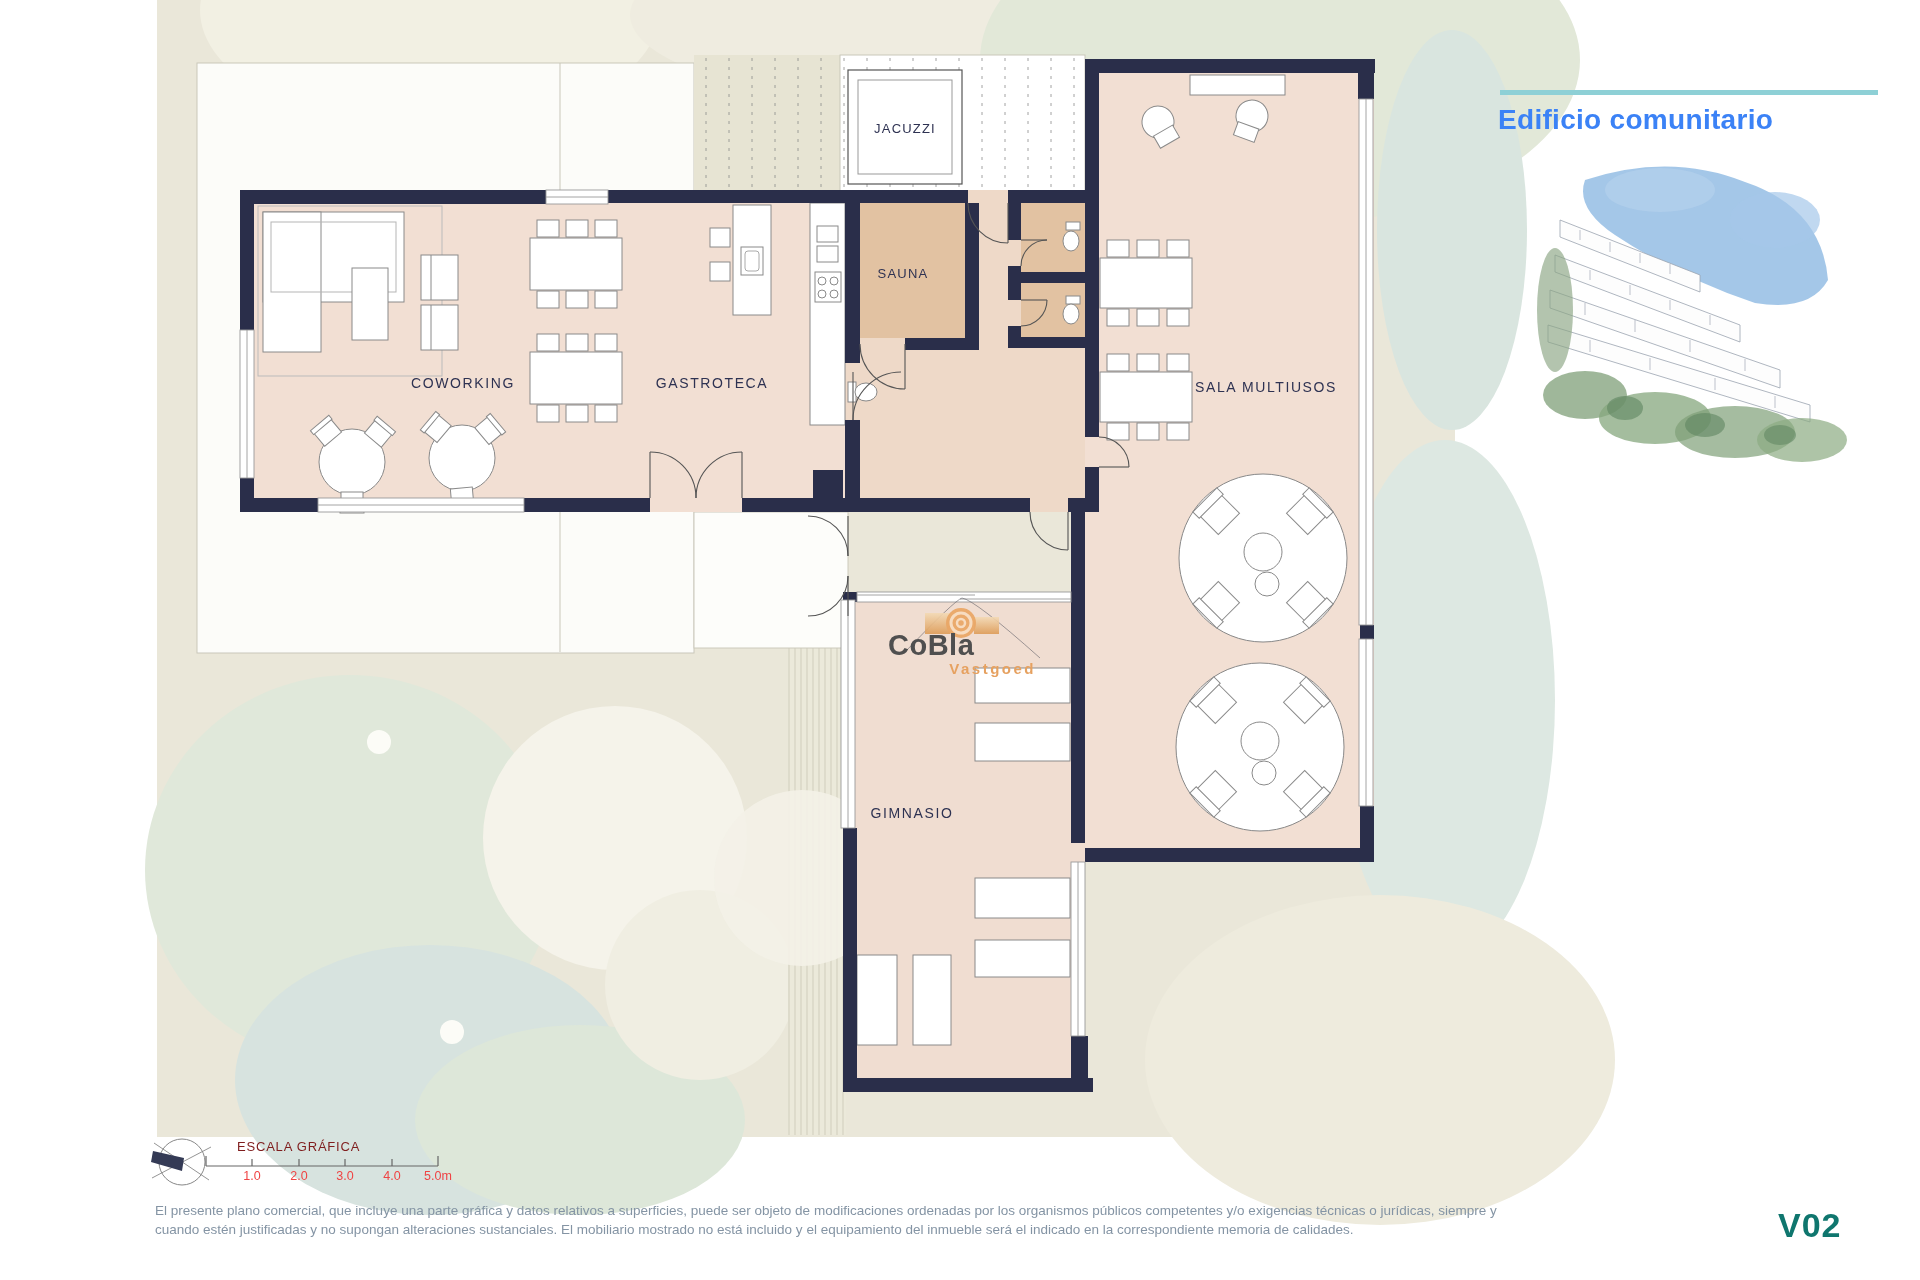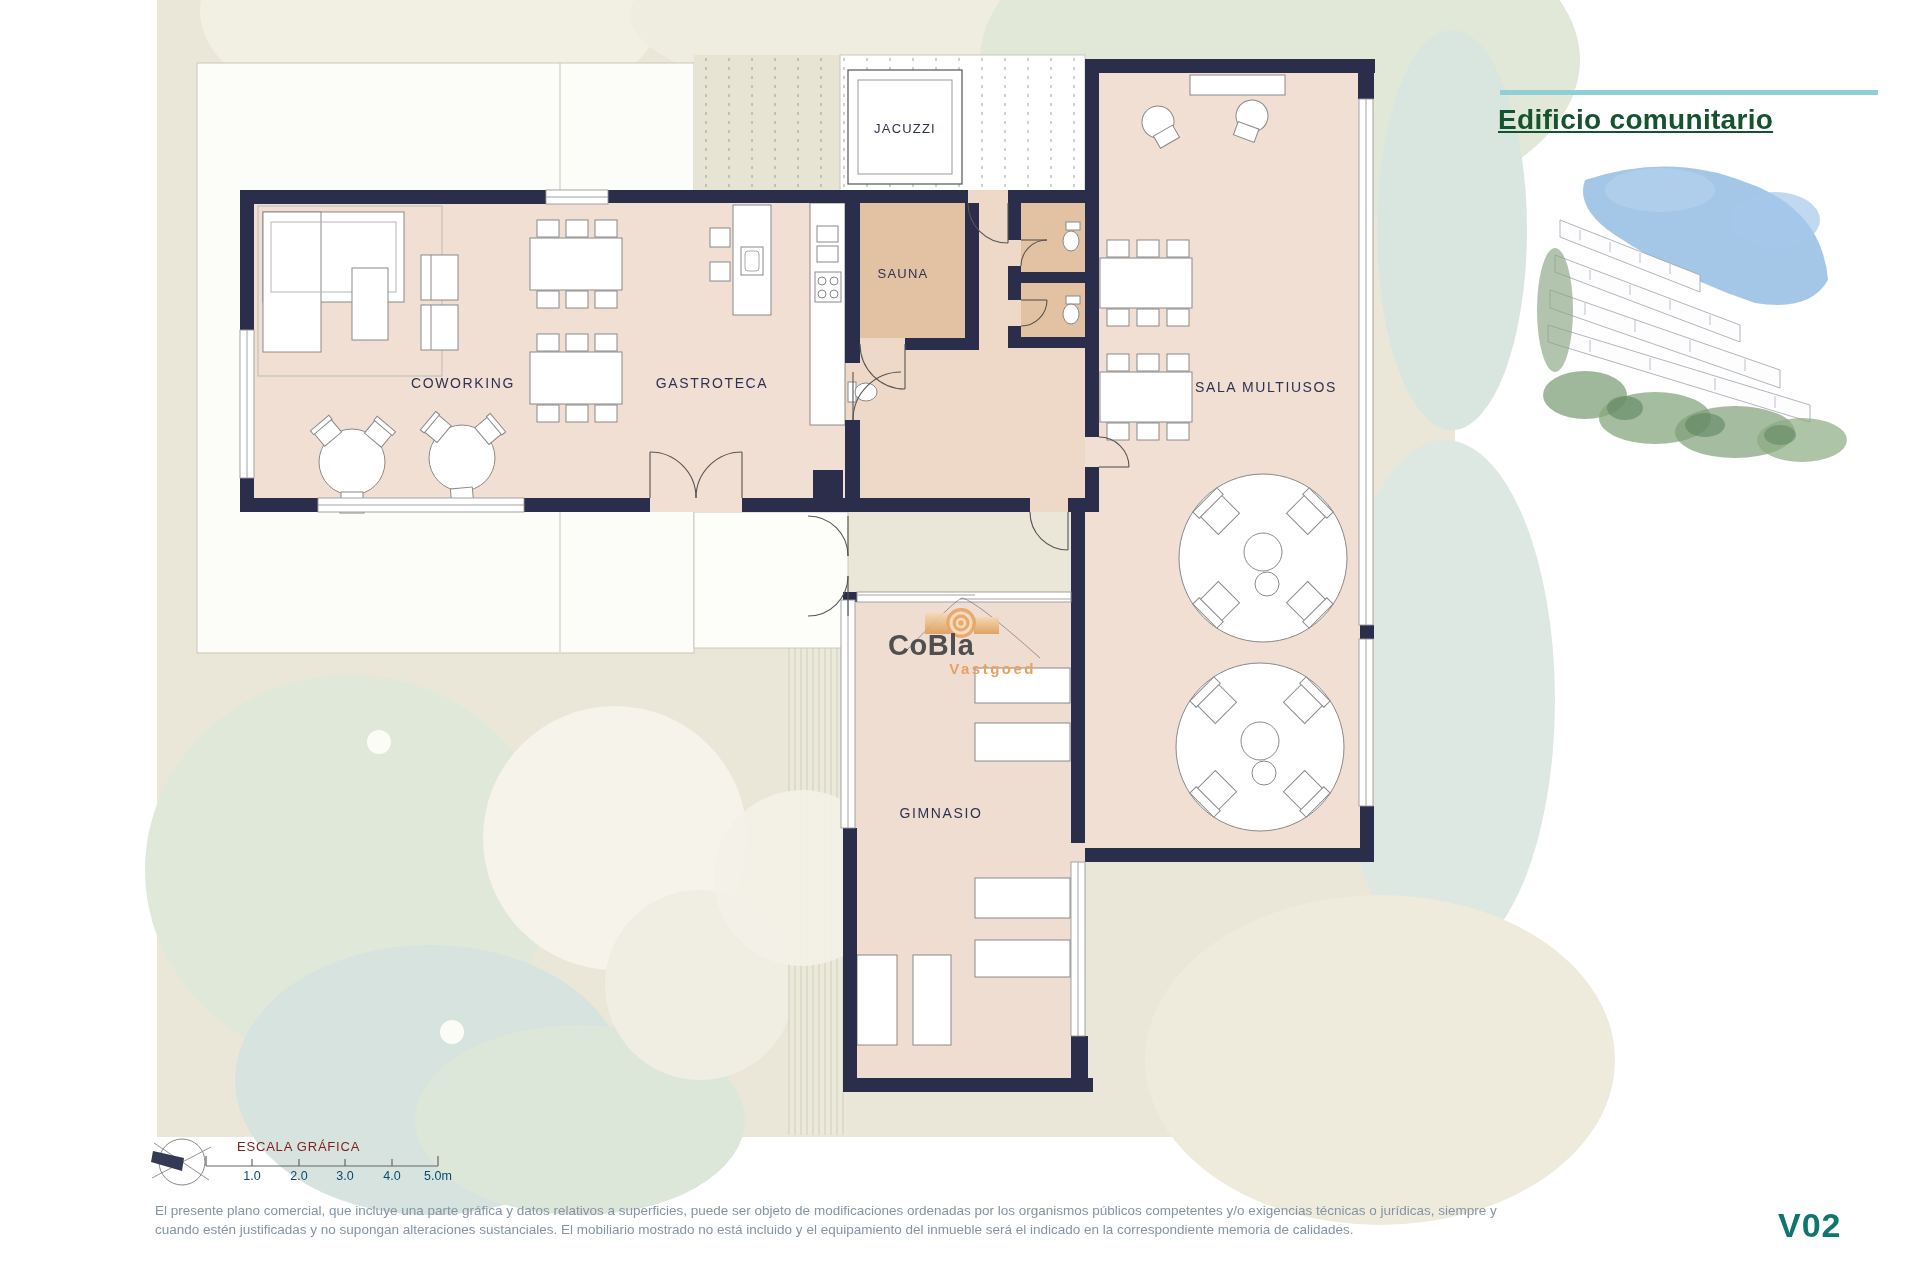--- a/index.html
+++ b/index.html
@@ -6,33 +6,33 @@
   .stage{position:relative;width:1920px;height:1280px;background:#ffffff;overflow:hidden;padding-left:48px;}
   .abs{position:absolute;}
   svg{display:block;}
   .room-label{
     position:absolute;transform:translate(-50%,-50%);
     color:#2e3252;font-size:14px;letter-spacing:1.6px;white-space:nowrap;z-index:5;
   }
   .room-label.small{font-size:13px;letter-spacing:1.2px;}
   .panel-title{
     position:absolute;left:1498px;top:104px;font-size:28px;font-weight:bold;
-    color:#14532d;letter-spacing:.3px;z-index:5;text-decoration:underline;
+    color:#3b82f6;letter-spacing:.3px;z-index:5;
   }
   .teal-rule{position:absolute;left:1500px;top:90px;width:378px;height:5px;background:#8ed0d6;z-index:5;}
   .logo-text-1{
     position:absolute;left:888px;top:629px;width:148px;
     font-size:29px;font-weight:bold;color:#4f4f4f;z-index:6;letter-spacing:.5px;
   }
   .logo-text-2{
     position:absolute;left:888px;top:660px;width:148px;text-align:right;
     font-size:15px;font-weight:bold;color:#e6a160;letter-spacing:2.5px;z-index:6;
   }
   .escala-label{position:absolute;left:237px;top:1139px;font-size:13px;color:#7f1d1d;letter-spacing:.8px;z-index:5;}
-  .tick-label{position:absolute;top:1169px;width:44px;text-align:center;font-size:12.5px;color:#0c4a6e;z-index:5;}
+  .tick-label{position:absolute;top:1169px;width:44px;text-align:center;font-size:12.5px;color:#ef4444;z-index:5;}
   .disclaimer{position:absolute;left:155px;width:1345px;font-size:13.5px;color:#8494a4;line-height:1.4;z-index:5;}
   .version{position:absolute;left:1778px;top:1206px;font-size:34px;font-weight:bold;color:#0f766e;z-index:5;letter-spacing:1px;}
 </style>
 </head>
 <body>
 
 <div class="stage">
 
   <svg class="abs" style="left:0;top:0;z-index:1" width="1920" height="1280" viewBox="0 0 1920 1280">
     <defs>
@@ -434,21 +434,21 @@
       <ellipse cx="165" cy="265" rx="20" ry="12" fill="#5f8560" opacity="0.6"></ellipse>
       <ellipse cx="240" cy="275" rx="16" ry="10" fill="#5f8560" opacity="0.55"></ellipse>
     </g>
   </svg>
 
   <div class="room-label small" style="left:905px;top:128px">JACUZZI</div>
   <div class="room-label small" style="left:903px;top:273px">SAUNA</div>
   <div class="room-label" style="left:463px;top:383px">COWORKING</div>
   <div class="room-label" style="left:712px;top:383px">GASTROTECA</div>
   <div class="room-label" style="left:1266px;top:387px">SALA MULTIUSOS</div>
-  <div class="room-label" style="left:941px;top:813px">GIMNASIO</div>
+  <div class="room-label" style="left:912px;top:813px">GIMNASIO</div>
 
   <div class="logo-text-1">CoBla</div>
   <div class="logo-text-2">Vastgoed</div>
 
   <div class="teal-rule"></div>
   <div class="panel-title">Edificio comunitario</div>
 
   <div class="escala-label">ESCALA GRÁFICA</div>
   <div class="tick-label" style="left:230px">1.0</div>
   <div class="tick-label" style="left:277px">2.0</div>

